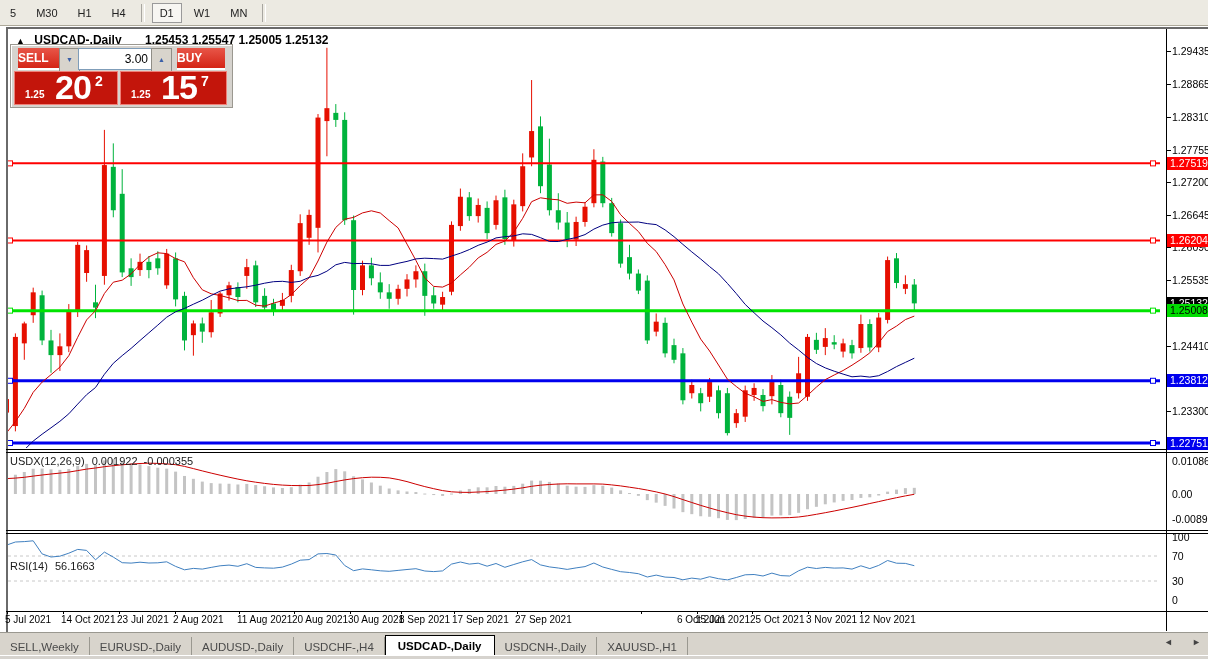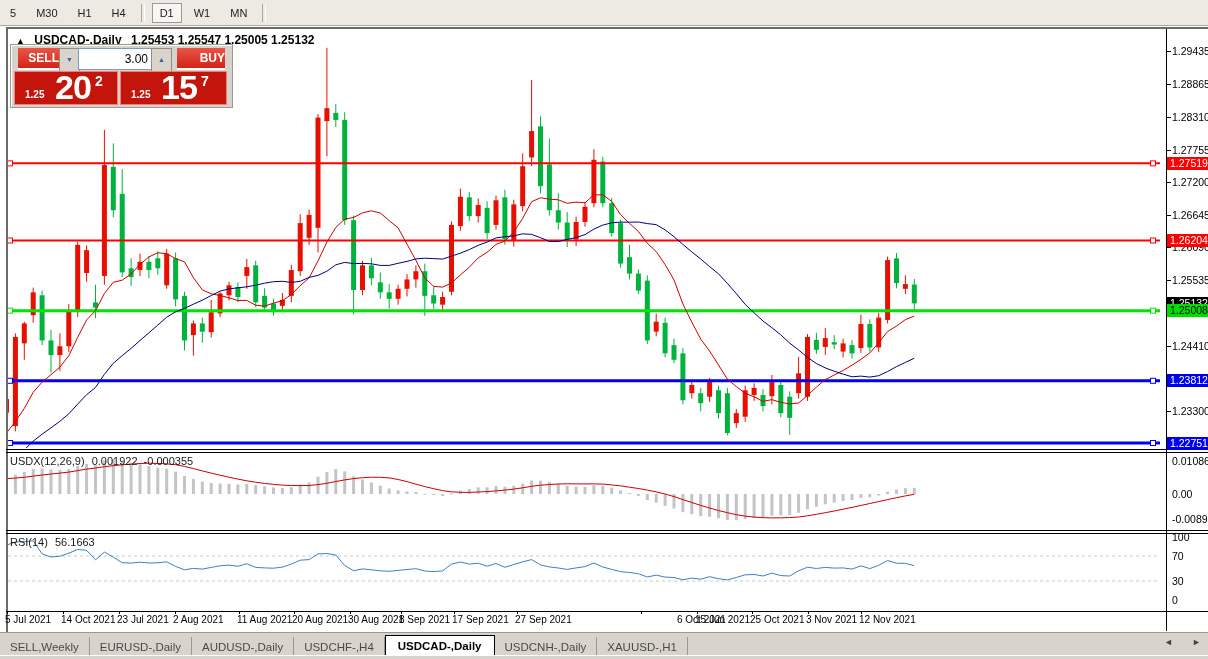--- a/index.html
+++ b/index.html
@@ -15,21 +15,21 @@
   
   #chartwin{left:6px;top:27px;width:1202px;height:605px;background:#fff;border-left:2px solid #6a6a6a;border-top:2px solid #6a6a6a}
   .pane-border{position:absolute;left:6px;width:1202px;height:1px;background:#000}
   #vaxis-line{left:1166px;top:29px;width:1px;height:602px;background:#000}
   
   #title-row{left:16px;top:33px;font-size:12px;font-weight:bold;color:#000;white-space:nowrap}
   #title-row .tri{font-size:9px;margin-right:6px}
   
   #tradepanel{left:10px;top:44px;width:221px;height:62px;background:#d6d3ce;border:1px solid #9b9890;box-shadow:inset 1px 1px 0 #fff}
   .tp-btn{position:absolute;top:3px;height:20px;background:linear-gradient(#e85648,#d42415);color:#fff;
-          font-size:12px;font-weight:bold;text-align:right;line-height:20px;border-bottom:2px solid #fff;cursor:pointer}
+          font-size:12px;font-weight:bold;text-align:left;line-height:20px;border-bottom:2px solid #fff;cursor:pointer}
   #sell-btn{left:7px;width:41px}
   #buy-btn{left:166px;width:48px}
   .spin{position:absolute;top:3px;width:19px;height:22px;background:#d8d4cc;border:1px solid #8f8d86;
         color:#3a5fa8;font-size:7px;text-align:center;line-height:22px;cursor:pointer}
   #vol-down{left:48px}
   #vol-up{left:140px}
   #vol-input{position:absolute;left:67px;top:3px;width:69px;height:20px;border:1px solid #7f9db9;background:#fff;
              font-size:12px;text-align:right;padding:0 4px 0 0;font-family:"Liberation Sans",sans-serif}
   .bigprice{position:absolute;top:26px;height:32px;background:#c3150b;border:1px solid #ef8078;color:#fff;cursor:pointer}
   #bid-box{left:3px;width:102px}
@@ -424,21 +424,21 @@
 <div class="pane-border abs" style="top:449px"></div>
 <div class="pane-border abs" style="top:452px"></div>
 <div class="pane-border abs" style="top:530px"></div>
 <div class="pane-border abs" style="top:533px"></div>
 <div class="pane-border abs" style="top:611px"></div>
 <div id="vaxis-line" class="abs"></div>
 
 <div id="title-row" class="abs">
   <span class="tri">▲</span>
   <span>USDCAD-,Daily</span>
-  <span style="margin-left:6px">1.25453 1.25547 1.25005 1.25132</span>
+  <span style="margin-left:20px">1.25453 1.25547 1.25005 1.25132</span>
 </div>
 
 <div id="tradepanel" class="abs">
   <div id="sell-btn" class="tp-btn">SELL</div>
   <div id="vol-down" class="spin">▼</div>
   <input id="vol-input" value="3.00" style="">
   <div id="vol-up" class="spin">▲</div>
   <div id="buy-btn" class="tp-btn">BUY</div>
   <div id="bid-box" class="bigprice">
     <span class="bp-prefix">1.25</span>
@@ -450,21 +450,21 @@
     <span class="bp-big">15</span>
     <span class="bp-sup">7</span>
   </div>
 </div>
 
 <div class="ind-label abs" style="left:10px;top:455px">
   <span>USDX(12,26,9)</span>
   <span style="margin-left:4px">0.001922</span>
   <span style="margin-left:3px">-0.000355</span>
 </div>
-<div class="ind-label abs" style="left:10px;top:536px">
+<div class="ind-label abs" style="left:10px;top:560px">
   <span>RSI(14)</span>
   <span style="margin-left:4px">56.1663</span>
 </div>
 
 <div id="price-axis">
     <div class="ptick-mark" style="top:51px"></div>
     <div class="ptick-text" style="top:45px">1.29435</div>
     <div class="ptick-mark" style="top:84px"></div>
     <div class="ptick-text" style="top:78px">1.28865</div>
     <div class="ptick-mark" style="top:117px"></div>

